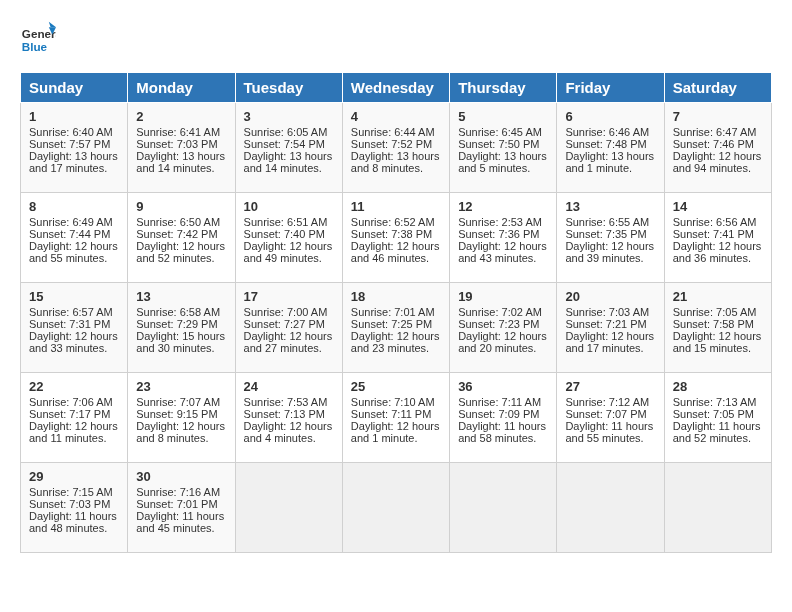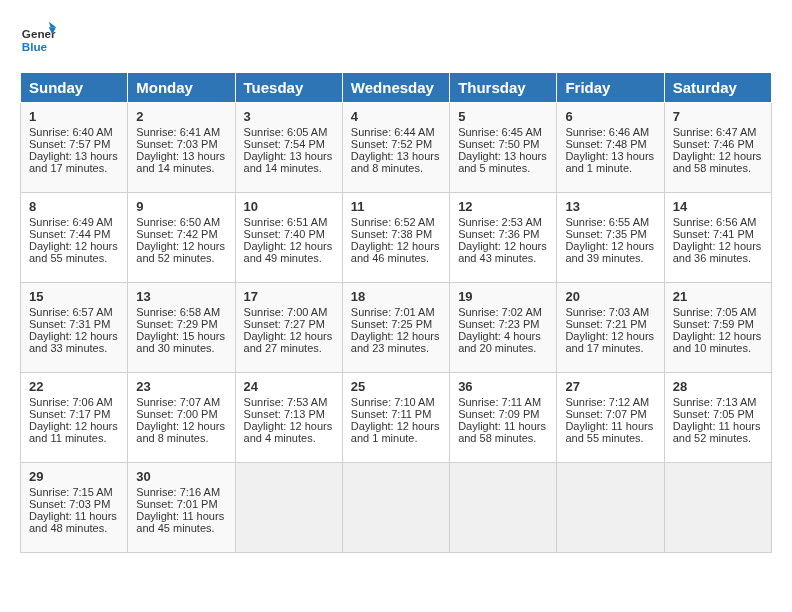--- a/index.html
+++ b/index.html
@@ -143,21 +143,21 @@
         <td>
           <span class="day-num">6</span>
           <div>Sunrise: 6:46 AM</div>
           <div>Sunset: 7:48 PM</div>
           <div>Daylight: 13 hours and 1 minute.</div>
         </td>
         <td>
           <span class="day-num">7</span>
           <div>Sunrise: 6:47 AM</div>
           <div>Sunset: 7:46 PM</div>
-          <div>Daylight: 12 hours and 58 minutes.</div>
+          <div>Daylight: 12 hours and 94 minutes.</div>
         </td>
       </tr>
       <tr>
         <td>
           <span class="day-num">8</span>
           <div>Sunrise: 6:49 AM</div>
           <div>Sunset: 7:44 PM</div>
           <div>Daylight: 12 hours and 55 minutes.</div>
         </td>
         <td>
@@ -219,46 +219,46 @@
         <td>
           <span class="day-num">18</span>
           <div>Sunrise: 7:01 AM</div>
           <div>Sunset: 7:25 PM</div>
           <div>Daylight: 12 hours and 23 minutes.</div>
         </td>
         <td>
           <span class="day-num">19</span>
           <div>Sunrise: 7:02 AM</div>
           <div>Sunset: 7:23 PM</div>
-          <div>Daylight: 4 hours and 20 minutes.</div>
+          <div>Daylight: 12 hours and 20 minutes.</div>
         </td>
         <td>
           <span class="day-num">20</span>
           <div>Sunrise: 7:03 AM</div>
           <div>Sunset: 7:21 PM</div>
           <div>Daylight: 12 hours and 17 minutes.</div>
         </td>
         <td>
           <span class="day-num">21</span>
           <div>Sunrise: 7:05 AM</div>
-          <div>Sunset: 7:59 PM</div>
-          <div>Daylight: 12 hours and 10 minutes.</div>
+          <div>Sunset: 7:58 PM</div>
+          <div>Daylight: 12 hours and 15 minutes.</div>
         </td>
       </tr>
       <tr>
         <td>
           <span class="day-num">22</span>
           <div>Sunrise: 7:06 AM</div>
           <div>Sunset: 7:17 PM</div>
           <div>Daylight: 12 hours and 11 minutes.</div>
         </td>
         <td>
           <span class="day-num">23</span>
           <div>Sunrise: 7:07 AM</div>
-          <div>Sunset: 7:00 PM</div>
+          <div>Sunset: 9:15 PM</div>
           <div>Daylight: 12 hours and 8 minutes.</div>
         </td>
         <td>
           <span class="day-num">24</span>
           <div>Sunrise: 7:53 AM</div>
           <div>Sunset: 7:13 PM</div>
           <div>Daylight: 12 hours and 4 minutes.</div>
         </td>
         <td>
           <span class="day-num">25</span>

